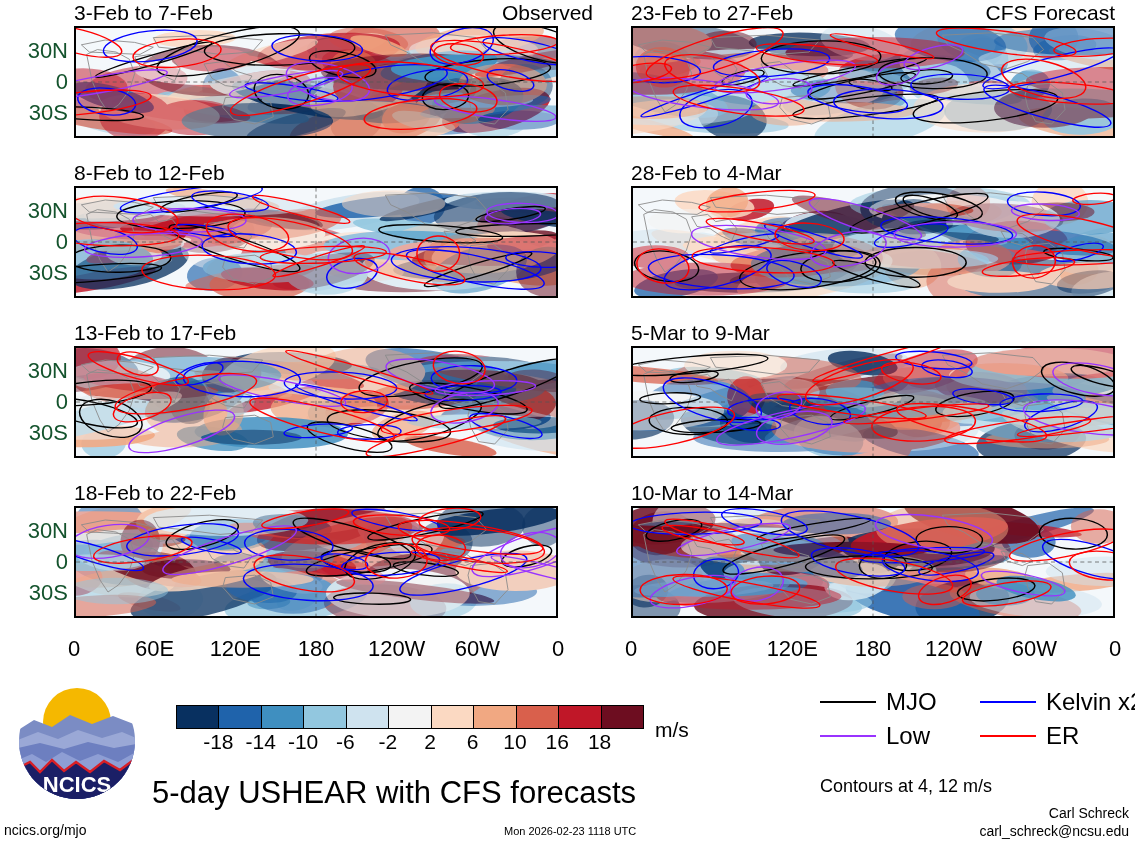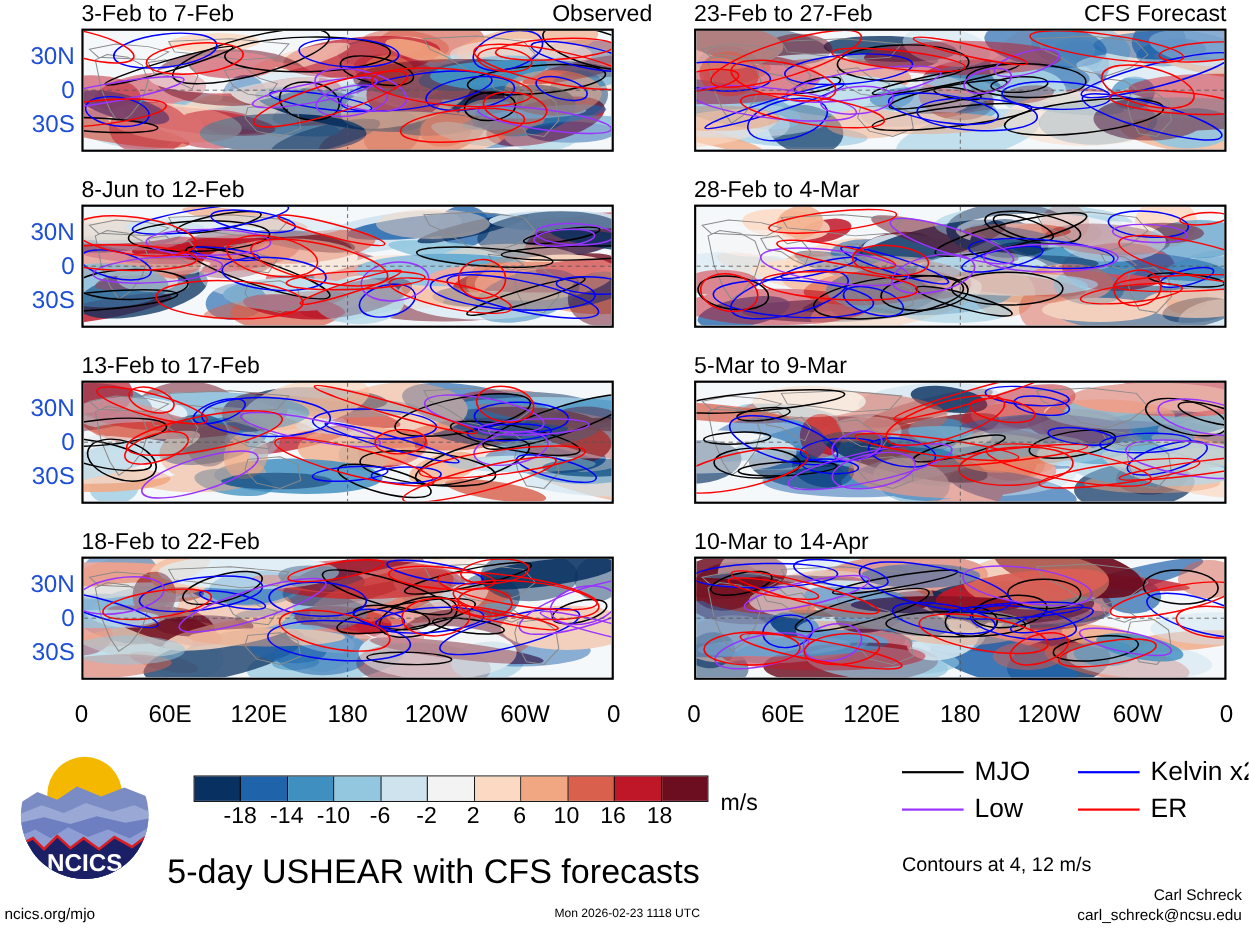--- a/index.html
+++ b/index.html
@@ -17,21 +17,21 @@
     position:absolute;top:0;right:0;
     font-size:21px;color:#000;white-space:nowrap;line-height:1;
   }
   .map-box{
     position:absolute;left:0;top:24px;
     border:2px solid #000;box-sizing:border-box;
     overflow:hidden;background:#eef4f8;
   }
   .map-svg{display:block;width:100%;height:100%;}
   .ylab{
-    position:absolute;font-size:22px;color:#1d4ed8;
+    position:absolute;font-size:22px;color:#14532d;
     text-align:right;line-height:1;white-space:nowrap;
   }
   .xaxis{position:absolute;height:26px;}
   .xtick{
     position:absolute;font-size:22px;color:#000;
     transform:translateX(-50%);white-space:nowrap;line-height:1;
   }
   .cbar{position:absolute;display:flex;border:1px solid #000;box-sizing:content-box;}
   .cbar-seg{height:100%;}
   .cbar-labels{position:absolute;}
@@ -187,21 +187,21 @@
             <ellipse cx="75.8" cy="21.0" rx="33.2" ry="11.4" transform="rotate(-6.2 75.8 21.0)"></ellipse>
             <ellipse cx="258.4" cy="71.6" rx="42.5" ry="11.9" transform="rotate(-6.7 258.4 71.6)"></ellipse>
             <ellipse cx="294.2" cy="58.3" rx="21.8" ry="11.3" transform="rotate(10.4 294.2 58.3)"></ellipse>
           </g>
           <line x1="0" y1="45" x2="360" y2="45" stroke="#555" stroke-width="0.6" stroke-dasharray="3,2.5"></line>
           <line x1="180" y1="0" x2="180" y2="90" stroke="#555" stroke-width="0.6" stroke-dasharray="3,2.5"></line>
         </svg>
       </div>
     </div>
     <div class="panel-wrap" style="left: 74px; top: 162px; width: 484px; height: 136px;">
-      <div class="panel-title">8-Jun to 12-Feb</div>
+      <div class="panel-title">8-Feb to 12-Feb</div>
       <div class="map-box" style="width: 484px; height: 112px;">
         <svg viewBox="0 0 360 90" preserveAspectRatio="none" class="map-svg">
           <rect x="0" y="0" width="360" height="90" fill="#f4f8fb"></rect>
           <g>
             <ellipse cx="272.0" cy="67.4" rx="34.2" ry="8.5" fill="#083060" opacity="0.49" transform="rotate(-1.4 272.0 67.4)"></ellipse>
             <ellipse cx="28.3" cy="25.5" rx="39.3" ry="7.9" fill="#3f8fc0" opacity="0.75" transform="rotate(-6.9 28.3 25.5)"></ellipse>
             <ellipse cx="259.2" cy="14.8" rx="17.9" ry="15.8" fill="#1f63ab" opacity="0.77" transform="rotate(-3.4 259.2 14.8)"></ellipse>
             <ellipse cx="349.5" cy="15.2" rx="49.8" ry="6.7" fill="#d9604c" opacity="0.57" transform="rotate(3.0 349.5 15.2)"></ellipse>
             <ellipse cx="98.6" cy="35.8" rx="35.2" ry="18.4" fill="#6d0d20" opacity="0.56" transform="rotate(-1.8 98.6 35.8)"></ellipse>
             <ellipse cx="15.4" cy="77.2" rx="45.3" ry="7.4" fill="#c01728" opacity="0.83" transform="rotate(-11.7 15.4 77.2)"></ellipse>
@@ -982,21 +982,21 @@
             <ellipse cx="164.1" cy="48.7" rx="56.3" ry="6.4" transform="rotate(8.2 164.1 48.7)"></ellipse>
             <ellipse cx="30.2" cy="66.4" rx="47.2" ry="13.2" transform="rotate(-14.0 30.2 66.4)"></ellipse>
             <ellipse cx="187.5" cy="10.4" rx="55.2" ry="4.9" transform="rotate(-17.8 187.5 10.4)"></ellipse>
           </g>
           <line x1="0" y1="45" x2="360" y2="45" stroke="#555" stroke-width="0.6" stroke-dasharray="3,2.5"></line>
           <line x1="180" y1="0" x2="180" y2="90" stroke="#555" stroke-width="0.6" stroke-dasharray="3,2.5"></line>
         </svg>
       </div>
     </div>
     <div class="panel-wrap" style="left: 631px; top: 482px; width: 484px; height: 136px;">
-      <div class="panel-title">10-Mar to 14-Apr</div>
+      <div class="panel-title">10-Mar to 14-Mar</div>
       <div class="map-box" style="width: 484px; height: 112px;">
         <svg viewBox="0 0 360 90" preserveAspectRatio="none" class="map-svg">
           <rect x="0" y="0" width="360" height="90" fill="#f4f8fb"></rect>
           <g>
             <ellipse cx="296.6" cy="27.8" rx="20.4" ry="13.6" fill="#1f63ab" opacity="0.69" transform="rotate(4.1 296.6 27.8)"></ellipse>
             <ellipse cx="101.5" cy="58.6" rx="18.6" ry="9.6" fill="#92c7df" opacity="0.49" transform="rotate(12.1 101.5 58.6)"></ellipse>
             <ellipse cx="110.4" cy="8.0" rx="35.7" ry="7.7" fill="#cfe3ef" opacity="0.48" transform="rotate(5.4 110.4 8.0)"></ellipse>
             <ellipse cx="24.0" cy="13.0" rx="38.1" ry="16.9" fill="#6d0d20" opacity="0.84" transform="rotate(-6.7 24.0 13.0)"></ellipse>
             <ellipse cx="293.5" cy="16.7" rx="54.3" ry="8.3" fill="#1f63ab" opacity="0.70" transform="rotate(-16.3 293.5 16.7)"></ellipse>
             <ellipse cx="247.0" cy="78.8" rx="35.5" ry="18.7" fill="#083060" opacity="0.79" transform="rotate(-9.5 247.0 78.8)"></ellipse>

